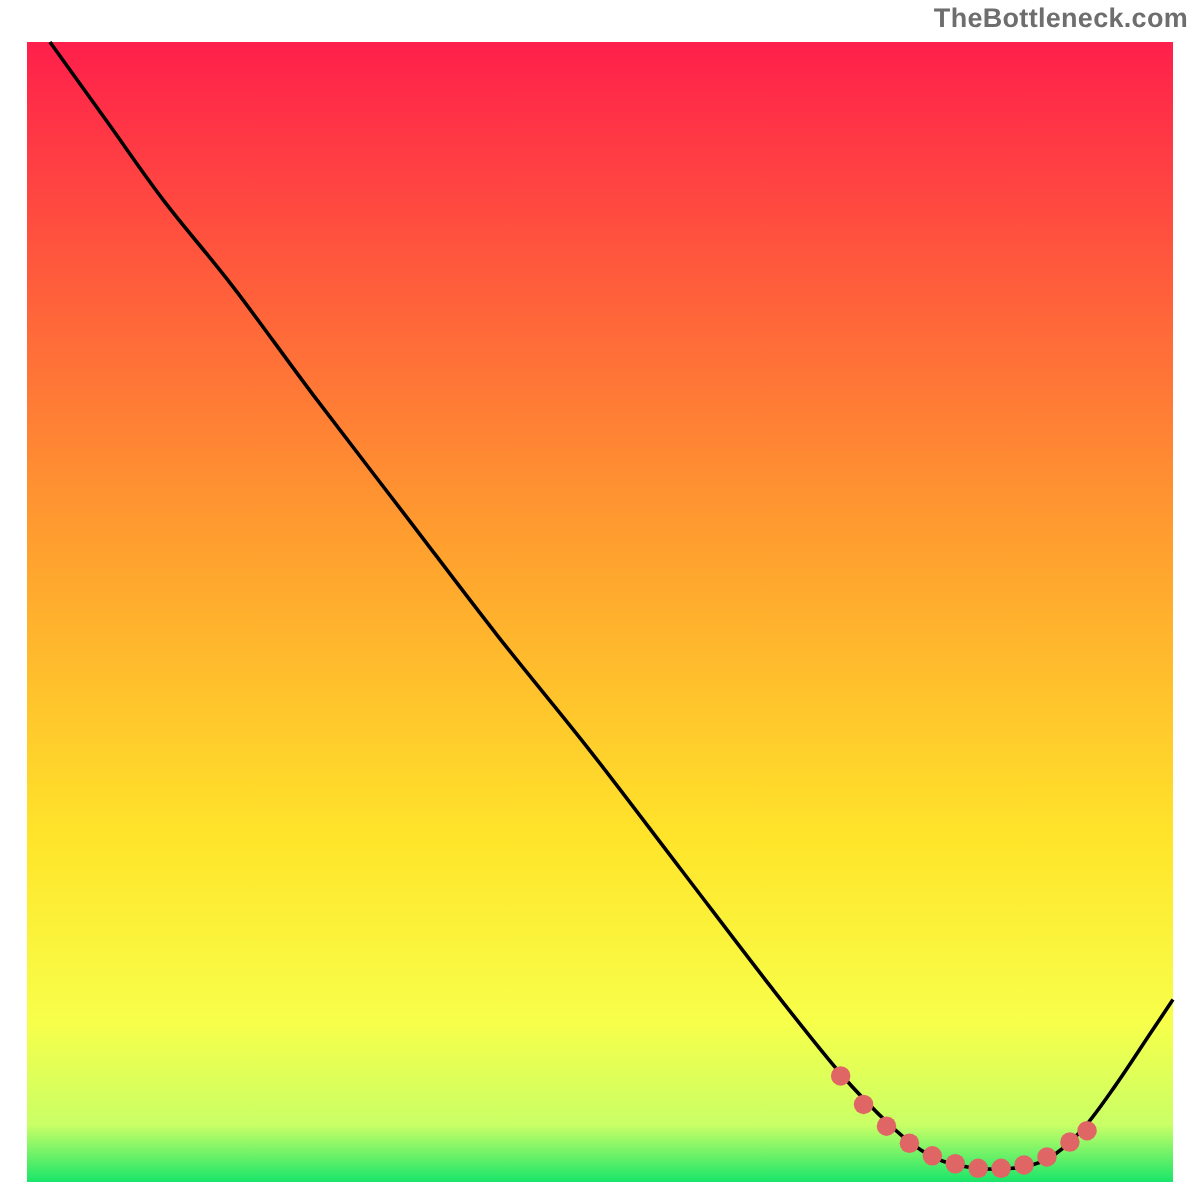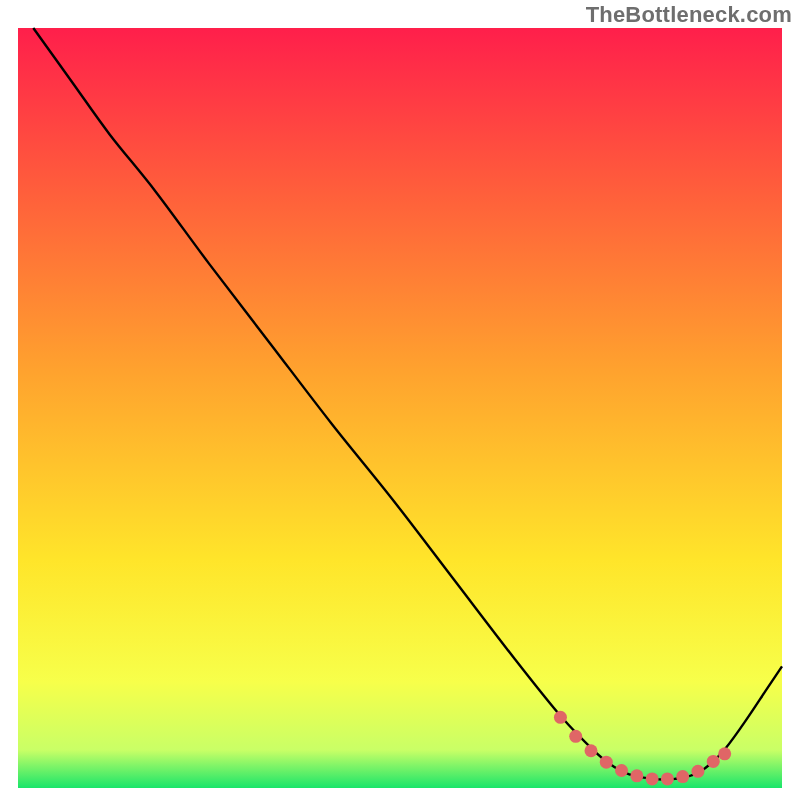--- a/index.html
+++ b/index.html
@@ -13,21 +13,21 @@
   }
   #wrap {
     position: relative;
     width: 800px;
     height: 800px;
   }
   #watermark {
     position: absolute;
     top: 2px;
     right: 8px;
-    font-size: 22px;
+    font-size: 18px;
     font-weight: 600;
     color: #6e6e6e;
     letter-spacing: 0.2px;
     user-select: none;
   }
   svg {
     position: absolute;
     top: 0;
     left: 0;
   }

